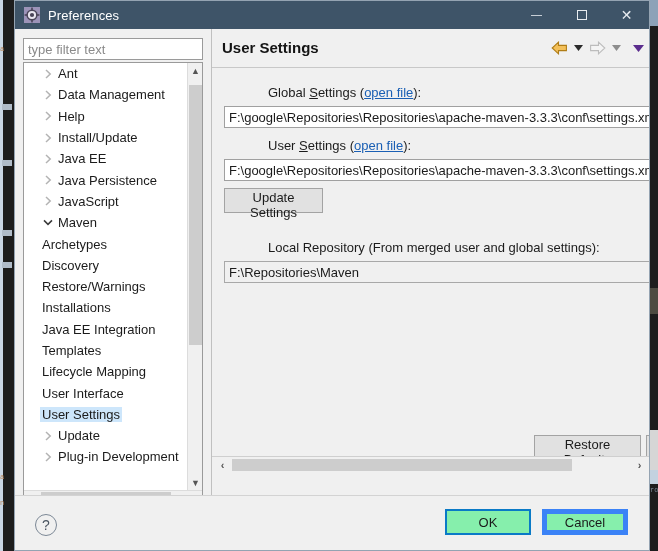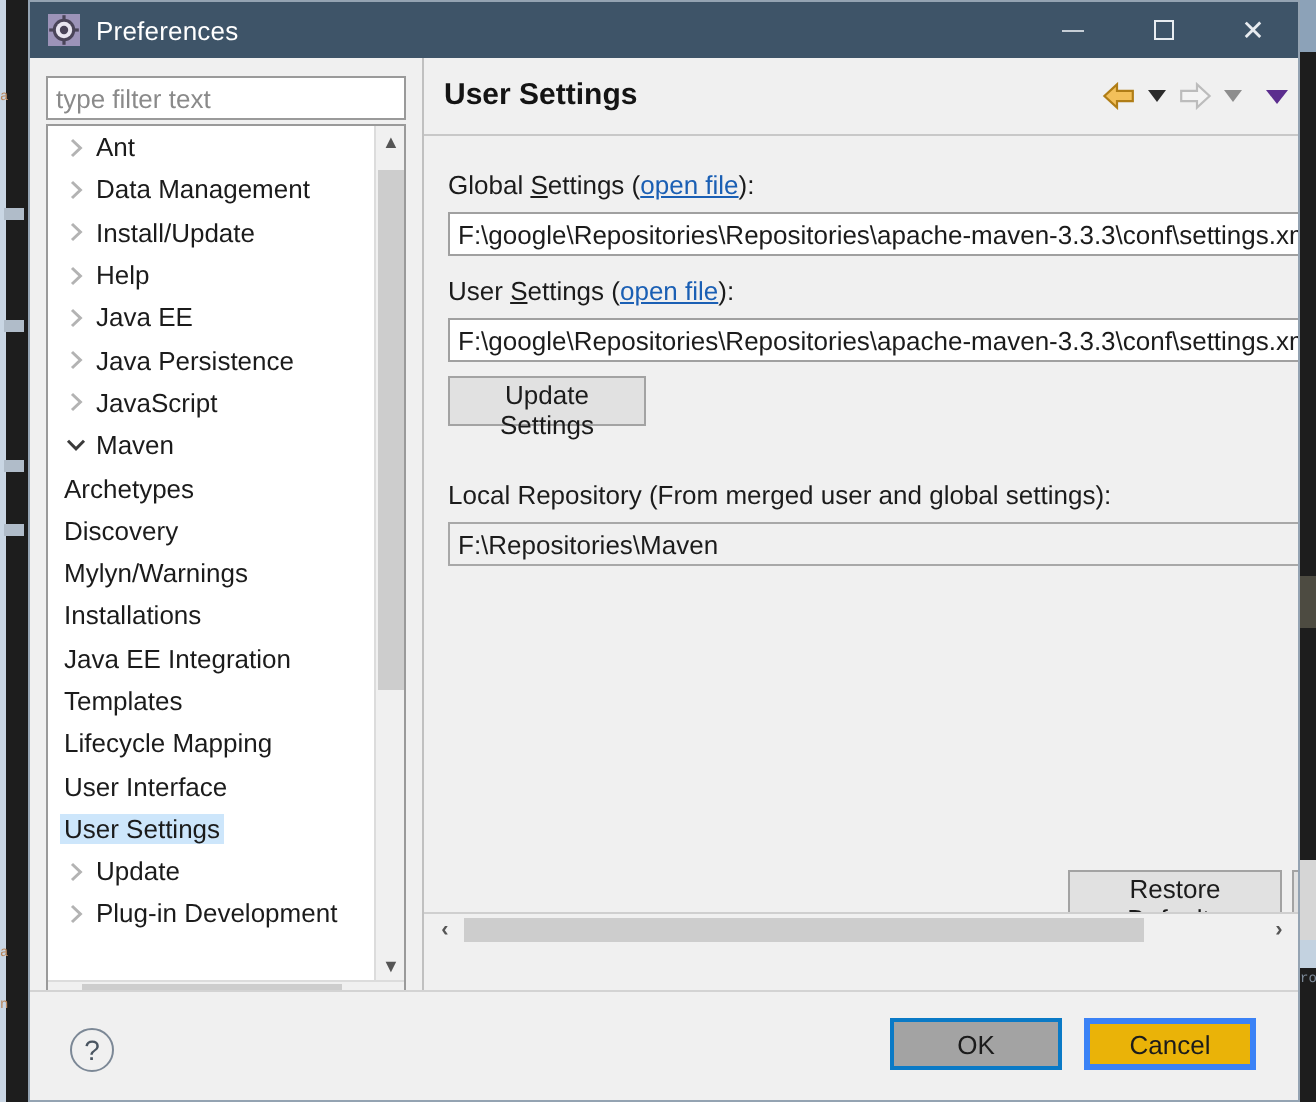--- a/index.html
+++ b/index.html
@@ -99,21 +99,21 @@
     border: 1px solid #9a9a9a; background: #ffffff;
     box-sizing: border-box; overflow: hidden;
   }
   .tree-list {
     position: absolute; left: 0; top: 0; width: 164px; height: 412px;
     overflow: hidden;
   }
   .tree-item {
     height: 21.3px; display: flex; align-items: center;
     font-size: 13px; color: #1b1b1b; white-space: nowrap;
-    padding-left: 6px; box-sizing: border-box;
+    padding-left: 16px; box-sizing: border-box;
   }
   .tw { width: 16px; flex: none; display: flex; align-items: center; justify-content: center; }
   .tw svg { display: block; }
   .tree-item .lbl { padding: 0 2px; }
   .tree-item.child { }
   .tree-item.sel .lbl { background: #cde6fb; }
 
   
   .tv-sb {
     position: absolute; right: 0; top: 0; width: 15px; height: 428px;
@@ -158,21 +158,21 @@
     position: absolute; left: 10px; top: 10px;
     font-size: 15px; font-weight: bold; color: #141414;
   }
   .nav-tools { position: absolute; right: 6px; top: 9px; display: flex; align-items: center; }
   .nav-tools > * { margin-left: 2px; }
   .nav-btn { width: 20px; height: 20px; display: flex; align-items: center; justify-content: center; }
   .caret { width: 14px; height: 20px; display: flex; align-items: center; justify-content: center; }
 
   .panel-content { position: absolute; left: 0; top: 39px; width: 440px; height: 405px; }
 
-  .fld-label { position: absolute; font-size: 13px; color: #1b1b1b; white-space: nowrap; }
+  .fld-label { position: absolute; font-size: 13px; color: #1b1b1b; white-space: nowrap; margin-left: 44px; }
   .fld-label u { text-decoration: underline; }
   .lnk { color: #1a5fb4; text-decoration: underline; cursor: pointer; }
 
   .txt {
     position: absolute; height: 22px; box-sizing: border-box;
     border: 1px solid #a0a0a0; background: #ffffff;
     font-size: 13px; color: #1b1b1b; padding: 0 4px;
     font-family: "Liberation Sans", sans-serif; outline: none;
   }
   .txt.ro { background: #f0f0f0; border-color: #a8a8a8; }
@@ -211,26 +211,26 @@
   }
   .help-btn {
     position: absolute; left: 20px; top: 18px;
     width: 22px; height: 22px; border-radius: 50%;
     border: 1px solid #7c8896; color: #4a5561;
     font-size: 14px; display: flex; align-items: center;
     justify-content: center; background: transparent; cursor: pointer;
   }
   .foot-btn {
     position: absolute; top: 13px; height: 26px; width: 86px;
-    background: #eab308; border: 3px solid #3b82f6;
+    background: #86efac; border: 5px solid #3b82f6;
     font-size: 13px; color: #1b1b1b; cursor: pointer;
     font-family: "Liberation Sans", sans-serif; box-sizing: border-box;
   }
   .foot-btn.default {
-    border: 2px solid #0a7ac6; background: #a3a3a3;
+    border: 2px solid #0a7ac6; background: #86efac;
   }
 </style>
 </head>
 <body>
 
 <div id="backdrop">
   <div class="left-strip"></div>
   <div class="tab-bit" style="top:104px"></div>
   <div class="tab-bit" style="top:160px"></div>
   <div class="tab-bit" style="top:230px"></div>
@@ -304,29 +304,29 @@
               </svg>
             </span>
             <span class="lbl">Data Management</span>
           </div>
           <div class="tree-item">
             <span class="tw">
               <svg width="7" height="10" viewBox="0 0 7 10">
                 <path d="M1 1 L5.2 5 L1 9" fill="none" stroke="#b3b3b3" stroke-width="1.5"></path>
               </svg>
             </span>
+            <span class="lbl">Help</span>
+          </div>
+          <div class="tree-item">
+            <span class="tw">
+              <svg width="7" height="10" viewBox="0 0 7 10">
+                <path d="M1 1 L5.2 5 L1 9" fill="none" stroke="#b3b3b3" stroke-width="1.5"></path>
+              </svg>
+            </span>
             <span class="lbl">Install/Update</span>
-          </div>
-          <div class="tree-item">
-            <span class="tw">
-              <svg width="7" height="10" viewBox="0 0 7 10">
-                <path d="M1 1 L5.2 5 L1 9" fill="none" stroke="#b3b3b3" stroke-width="1.5"></path>
-              </svg>
-            </span>
-            <span class="lbl">Help</span>
           </div>
           <div class="tree-item">
             <span class="tw">
               <svg width="7" height="10" viewBox="0 0 7 10">
                 <path d="M1 1 L5.2 5 L1 9" fill="none" stroke="#b3b3b3" stroke-width="1.5"></path>
               </svg>
             </span>
             <span class="lbl">Java EE</span>
           </div>
           <div class="tree-item">
@@ -353,21 +353,21 @@
             </span>
             <span class="lbl">Maven</span>
           </div>
           <div class="tree-item child">
             <span class="lbl">Archetypes</span>
           </div>
           <div class="tree-item child">
             <span class="lbl">Discovery</span>
           </div>
           <div class="tree-item child">
-            <span class="lbl">Mylyn/Warnings</span>
+            <span class="lbl">Restore/Warnings</span>
           </div>
           <div class="tree-item child">
             <span class="lbl">Installations</span>
           </div>
           <div class="tree-item child">
             <span class="lbl">Java EE Integration</span>
           </div>
           <div class="tree-item child">
             <span class="lbl">Templates</span>
           </div>

